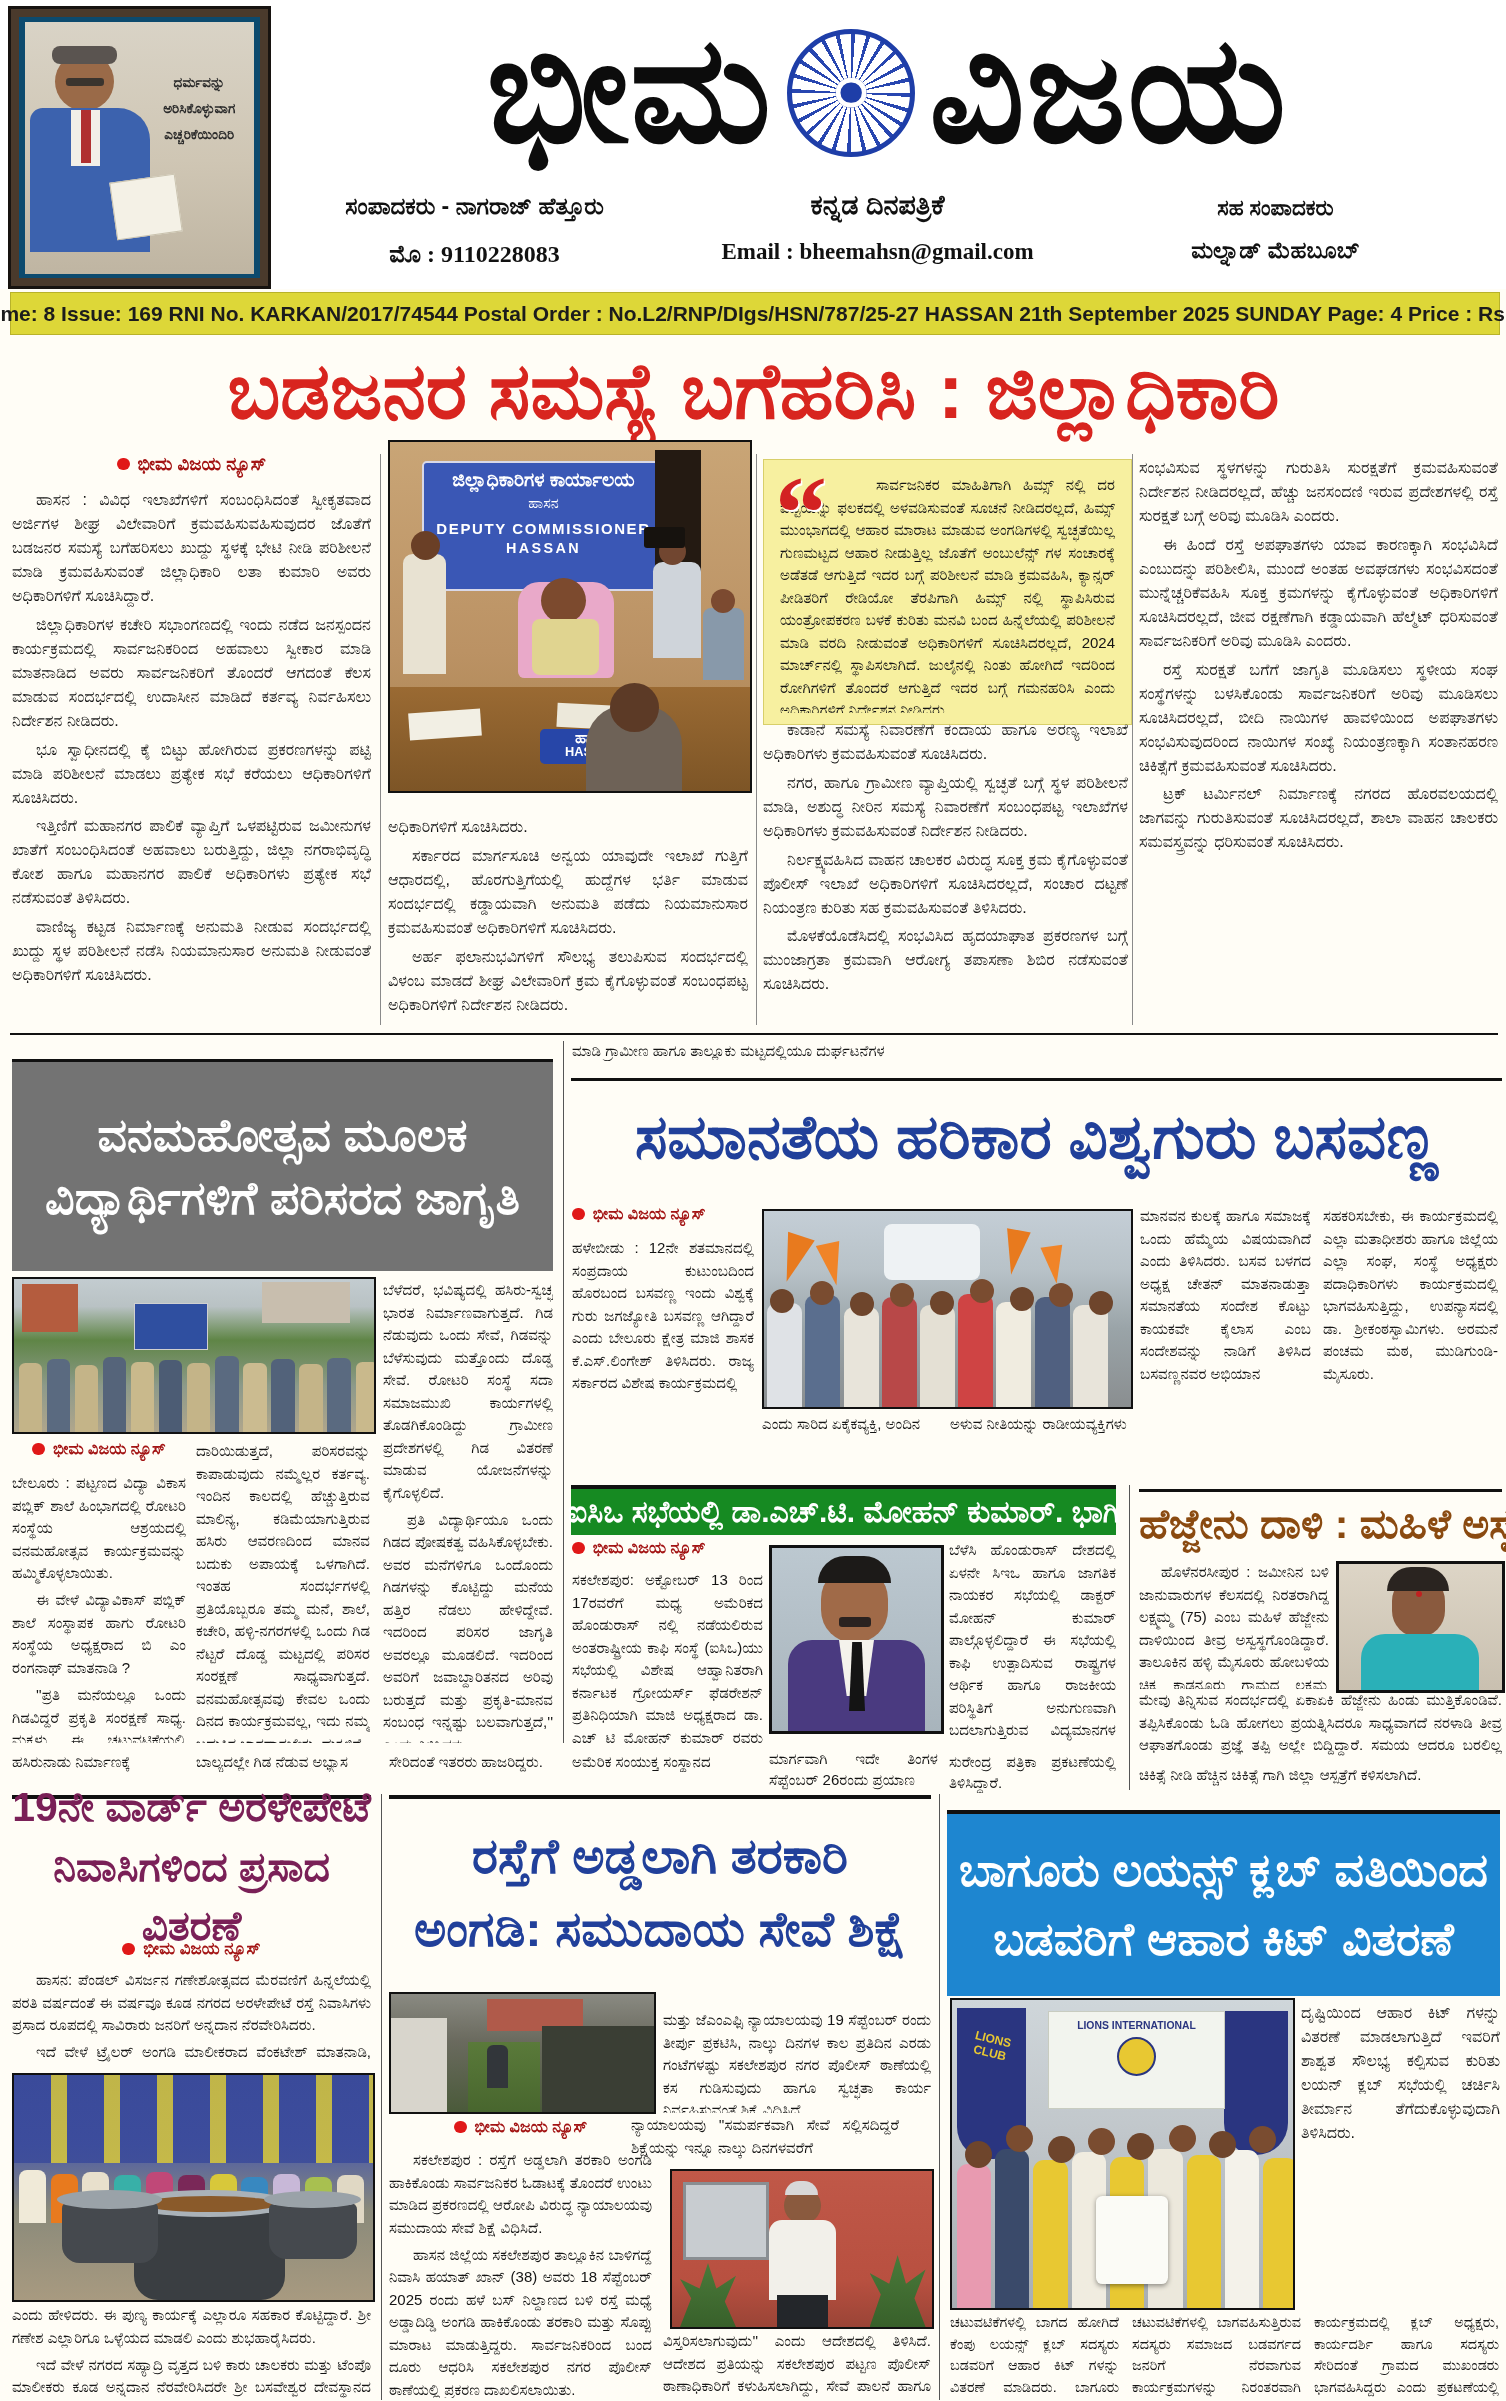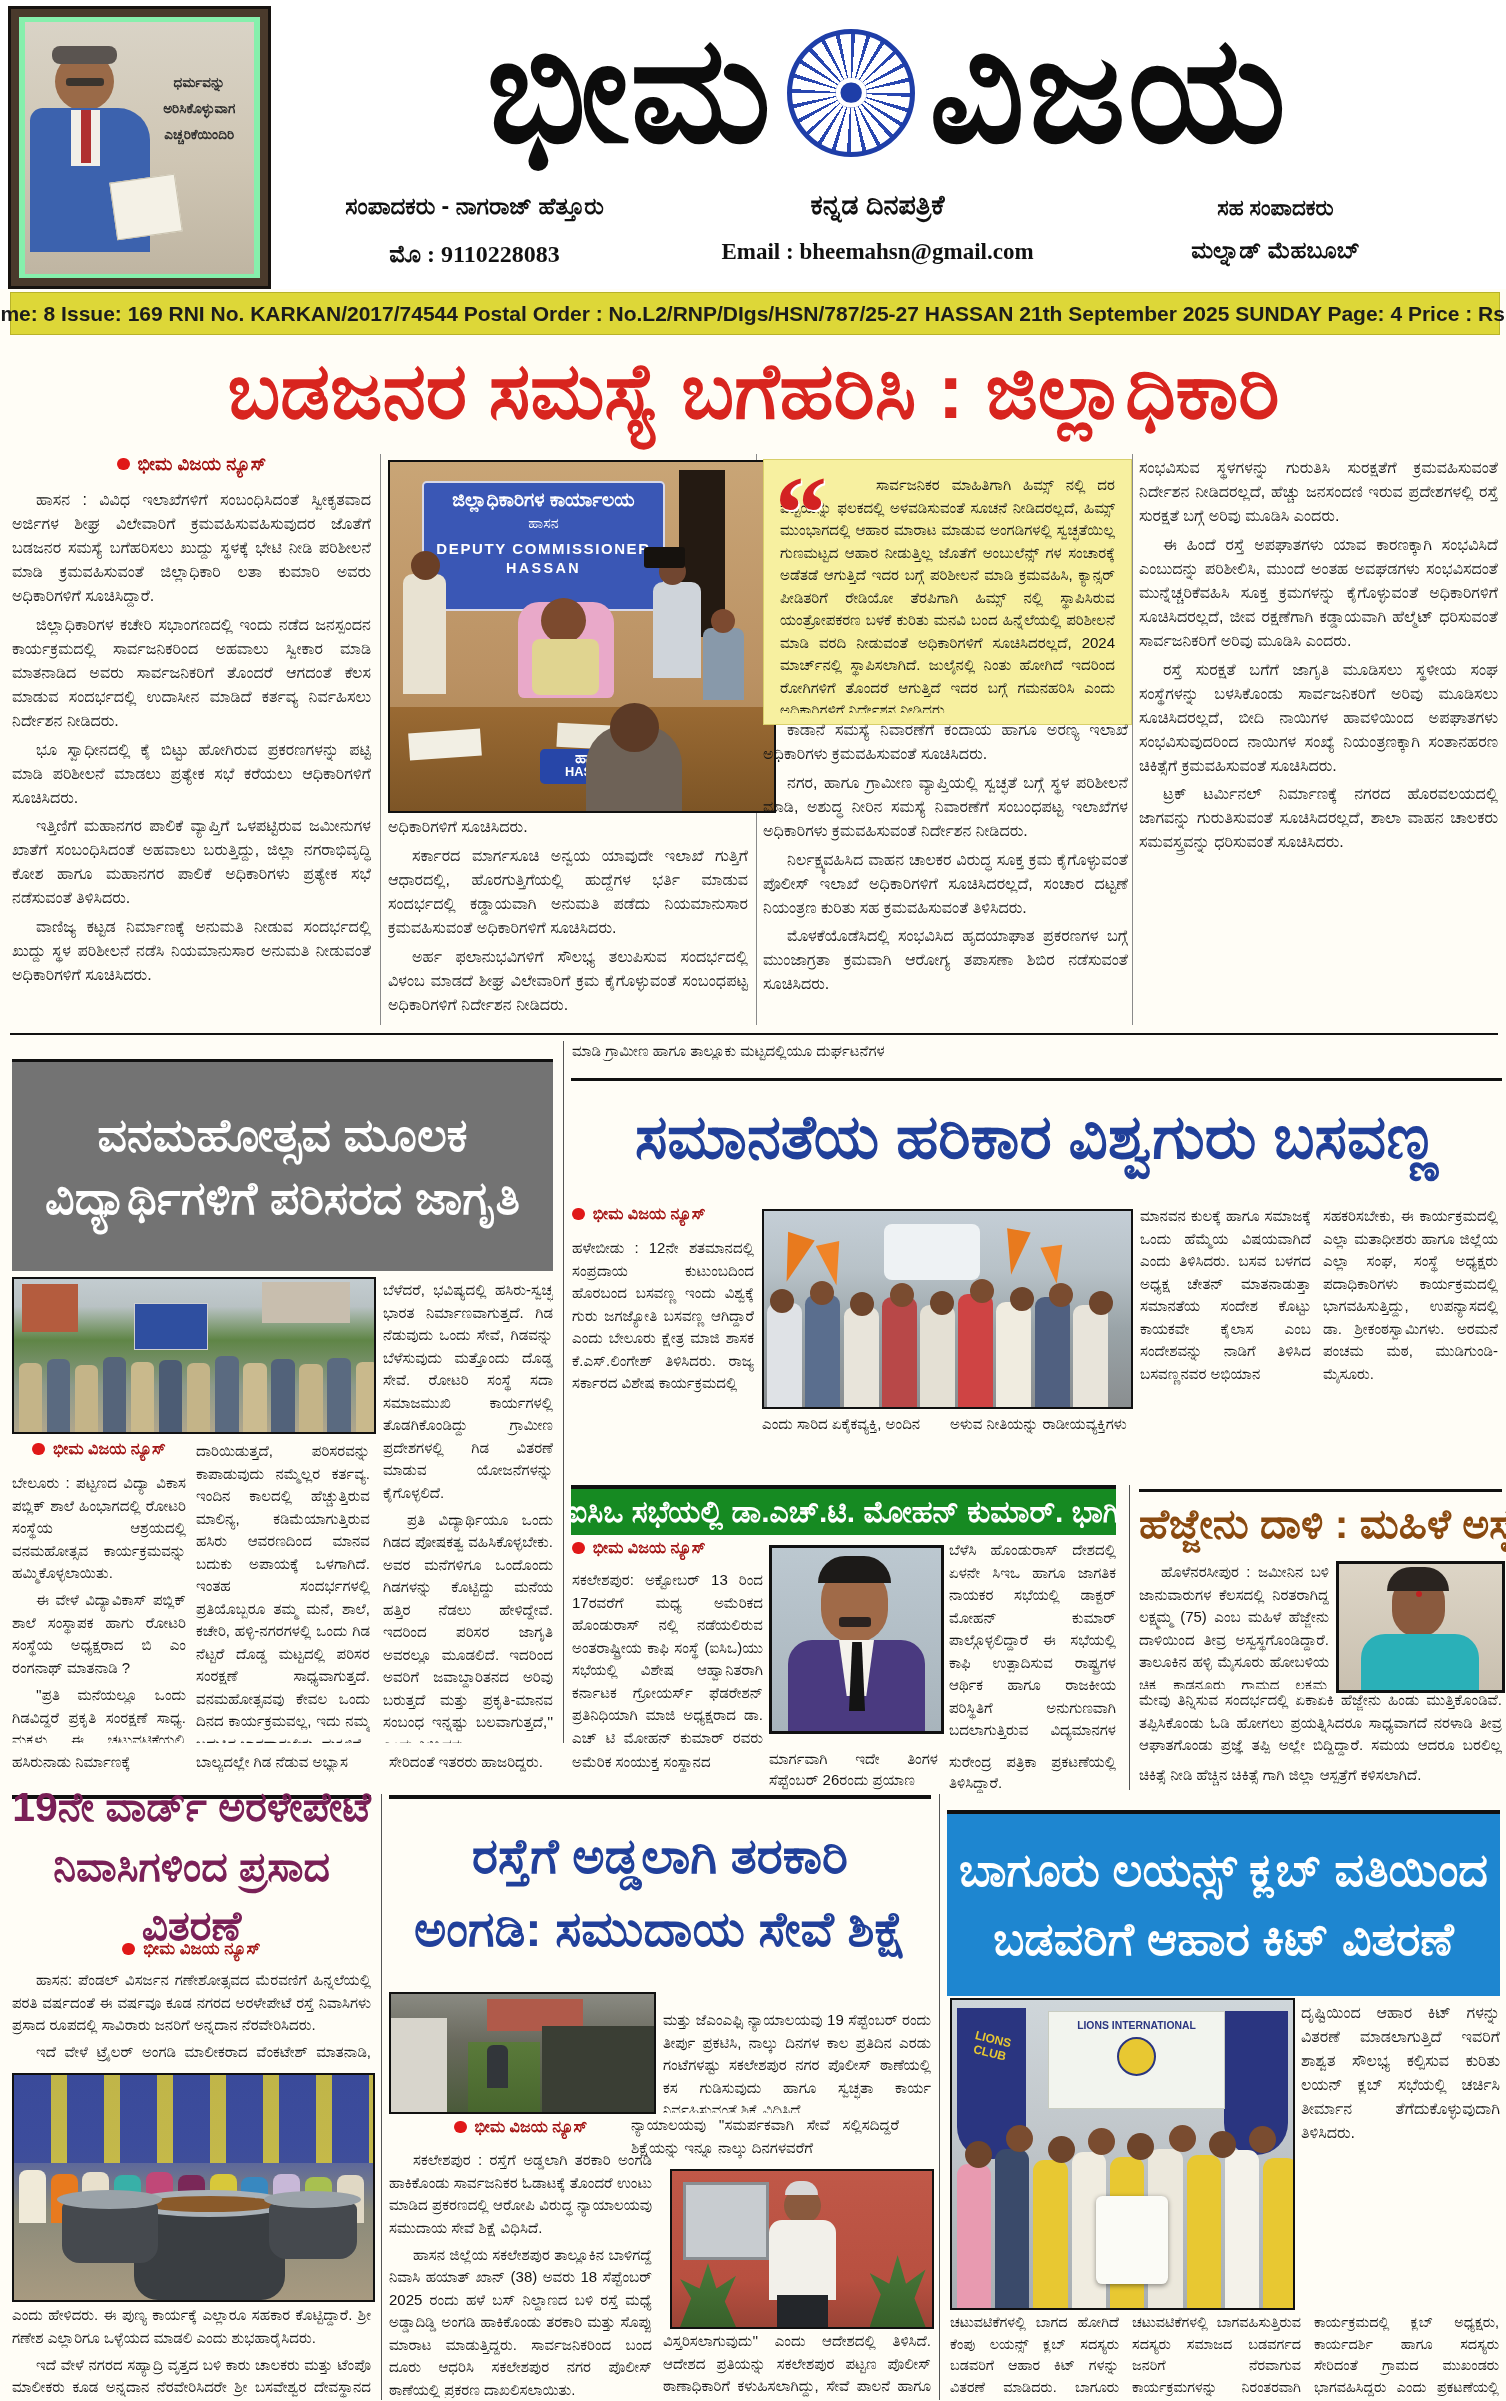--- a/index.html
+++ b/index.html
@@ -21,21 +21,21 @@
   .chakra:after{content:"";position:absolute;left:50%;top:50%;width:26%;height:26%;transform:translate(-50%,-50%);border-radius:50%;background:#1e3ea8;box-shadow:0 0 0 4.8px #fff inset;}
   .small-frag{font-size:15px;line-height:1.4;color:#141414;text-align:justify;overflow:hidden;}
 </style>
 </head>
 <body>
 
 <div id="page">
 
   <div class="abs" style="left:0;top:0;width:1507px;height:289px;background:#fff;">
 
-    <div class="abs" style="left:8px;top:6.4px;width:257px;height:277px;background:#86efac;border:3.2px solid #171310;box-shadow:inset 0 0 0 8px #4a3a2c;">
+    <div class="abs" style="left:8px;top:6.4px;width:257px;height:277px;background:#0c4a6e;border:3.2px solid #171310;box-shadow:inset 0 0 0 8px #4a3a2c;">
       <div class="abs" style="left:14.4px;top:12.8px;right:14.4px;bottom:12.8px;background:linear-gradient(180deg,#d9d3c6 0%,#cfc6b4 55%,#bfb5a2 100%);overflow:hidden;">
 
         <div class="abs" style="left:30px;top:30px;width:59px;height:59px;border-radius:50%;background:#9a6a48;"></div>
         <div class="abs" style="left:27px;top:24px;width:65px;height:17.5px;border-radius:8px;background:#5a5450;"></div>
         <div class="abs" style="left:41px;top:56px;width:38px;height:8px;background:#3a342e;border-radius:3.2px;"></div>
         <div class="abs" style="left:4.8px;top:86px;width:120px;height:144px;background:#3c62ae;border-radius:12.8px 32px 0 0;"></div>
         <div class="abs" style="left:46px;top:88px;width:29px;height:56px;background:#f2efe8;"></div>
         <div class="abs" style="left:56px;top:88px;width:9.6px;height:53px;background:#b03030;"></div>
         <div class="abs" style="left:88px;top:156px;width:64px;height:56px;background:#f4f1e6;border:1.6px solid #c9c2ae;transform:rotate(-8deg);"></div>
 
@@ -86,21 +86,21 @@
       </div>
   </div>
   <div class="abs txt" style="left:12px;top:488px;width:359px;height:541px;">
     <p>ಹಾಸನ : ವಿವಿಧ ಇಲಾಖೆಗಳಿಗೆ ಸಂಬಂಧಿಸಿದಂತೆ ಸ್ವೀಕೃತವಾದ ಅರ್ಜಿಗಳ ಶೀಘ್ರ ವಿಲೇವಾರಿಗೆ ಕ್ರಮವಹಿಸುವಹಿಸುವುದರ ಜೊತೆಗೆ ಬಡಜನರ ಸಮಸ್ಯೆ ಬಗೆಹರಿಸಲು ಖುದ್ದು ಸ್ಥಳಕ್ಕೆ ಭೇಟಿ ನೀಡಿ ಪರಿಶೀಲನೆ ಮಾಡಿ ಕ್ರಮವಹಿಸುವಂತೆ ಜಿಲ್ಲಾಧಿಕಾರಿ ಲತಾ ಕುಮಾರಿ ಅವರು ಅಧಿಕಾರಿಗಳಿಗೆ ಸೂಚಿಸಿದ್ದಾರೆ.</p>
       <p>ಜಿಲ್ಲಾಧಿಕಾರಿಗಳ ಕಚೇರಿ ಸಭಾಂಗಣದಲ್ಲಿ ಇಂದು ನಡೆದ ಜನಸ್ಪಂದನ ಕಾರ್ಯಕ್ರಮದಲ್ಲಿ ಸಾರ್ವಜನಿಕರಿಂದ ಅಹವಾಲು ಸ್ವೀಕಾರ ಮಾಡಿ ಮಾತನಾಡಿದ ಅವರು ಸಾರ್ವಜನಿಕರಿಗೆ ತೊಂದರೆ ಆಗದಂತೆ ಕೆಲಸ ಮಾಡುವ ಸಂದರ್ಭದಲ್ಲಿ ಉದಾಸೀನ ಮಾಡಿದೆ ಕರ್ತವ್ಯ ನಿರ್ವಹಿಸಲು ನಿರ್ದೇಶನ ನೀಡಿದರು.</p>
       <p>ಭೂ ಸ್ವಾಧೀನದಲ್ಲಿ ಕೈ ಬಿಟ್ಟು ಹೋಗಿರುವ ಪ್ರಕರಣಗಳನ್ನು ಪಟ್ಟಿ ಮಾಡಿ ಪರಿಶೀಲನೆ ಮಾಡಲು ಪ್ರತ್ಯೇಕ ಸಭೆ ಕರೆಯಲು ಆಧಿಕಾರಿಗಳಿಗೆ ಸೂಚಿಸಿದರು.</p>
       <p>ಇತ್ತಿಣಿಗೆ ಮಹಾನಗರ ಪಾಲಿಕೆ ವ್ಯಾಪ್ತಿಗೆ ಒಳಪಟ್ಟಿರುವ ಜಮೀನುಗಳ ಖಾತೆಗೆ ಸಂಬಂಧಿಸಿದಂತೆ ಅಹವಾಲು ಬರುತ್ತಿದ್ದು, ಜಿಲ್ಲಾ ನಗರಾಭಿವೃದ್ಧಿ ಕೋಶ ಹಾಗೂ ಮಹಾನಗರ ಪಾಲಿಕೆ ಅಧಿಕಾರಿಗಳು ಪ್ರತ್ಯೇಕ ಸಭೆ ನಡೆಸುವಂತೆ ತಿಳಿಸಿದರು.</p>
       <p>ವಾಣಿಜ್ಯ ಕಟ್ಟಡ ನಿರ್ಮಾಣಕ್ಕೆ ಅನುಮತಿ ನೀಡುವ ಸಂದರ್ಭದಲ್ಲಿ ಖುದ್ದು ಸ್ಥಳ ಪರಿಶೀಲನೆ ನಡೆಸಿ ನಿಯಮಾನುಸಾರ ಅನುಮತಿ ನೀಡುವಂತೆ ಅಧಿಕಾರಿಗಳಿಗೆ ಸೂಚಿಸಿದರು.</p>
   </div>
 
-  <div class="photo" style="left:388px;top:460px;width:360px;height:349px;background:linear-gradient(180deg,#c9a576 0%,#bb9264 60%,#a8824f 100%);padding-left:24px;">
+  <div class="photo" style="left:388px;top:440px;width:360px;height:349px;background:linear-gradient(180deg,#c9a576 0%,#bb9264 60%,#a8824f 100%);">
     <div class="abs" style="left:32px;top:19px;width:239px;height:120px;background:#3a57b5;border:2.4px solid #d8d8e8;border-radius:4.8px;text-align:center;color:#fff;padding-top:6.4px;">
       <div style="font-size:19px;font-weight:bold;">ಜಿಲ್ಲಾಧಿಕಾರಿಗಳ ಕಾರ್ಯಾಲಯ</div>
       <div style="font-size:14.4px;margin-top:3.2px;">ಹಾಸನ</div>
       <div style="font-size:15px;font-weight:bold;margin-top:8px;letter-spacing:1.6px;">DEPUTY COMMISSIONER</div>
       <div style="font-size:14.4px;font-weight:bold;margin-top:3.2px;letter-spacing:2.4px;">HASSAN</div>
     </div>
     <div class="abs" style="right:49px;top:8px;width:46px;height:167px;background:#241a12;"></div>
     <div class="abs" style="left:128px;top:140px;width:96px;height:96px;background:#e9a9c9;border-radius:21px 21px 6.4px 6.4px;"></div>
     <div class="abs" style="left:151px;top:136px;width:45px;height:45px;border-radius:50%;background:#7c4a2e;"></div>
     <div class="abs" style="left:142px;top:177px;width:67px;height:56px;background:#e0d490;border-radius:8px;"></div>

